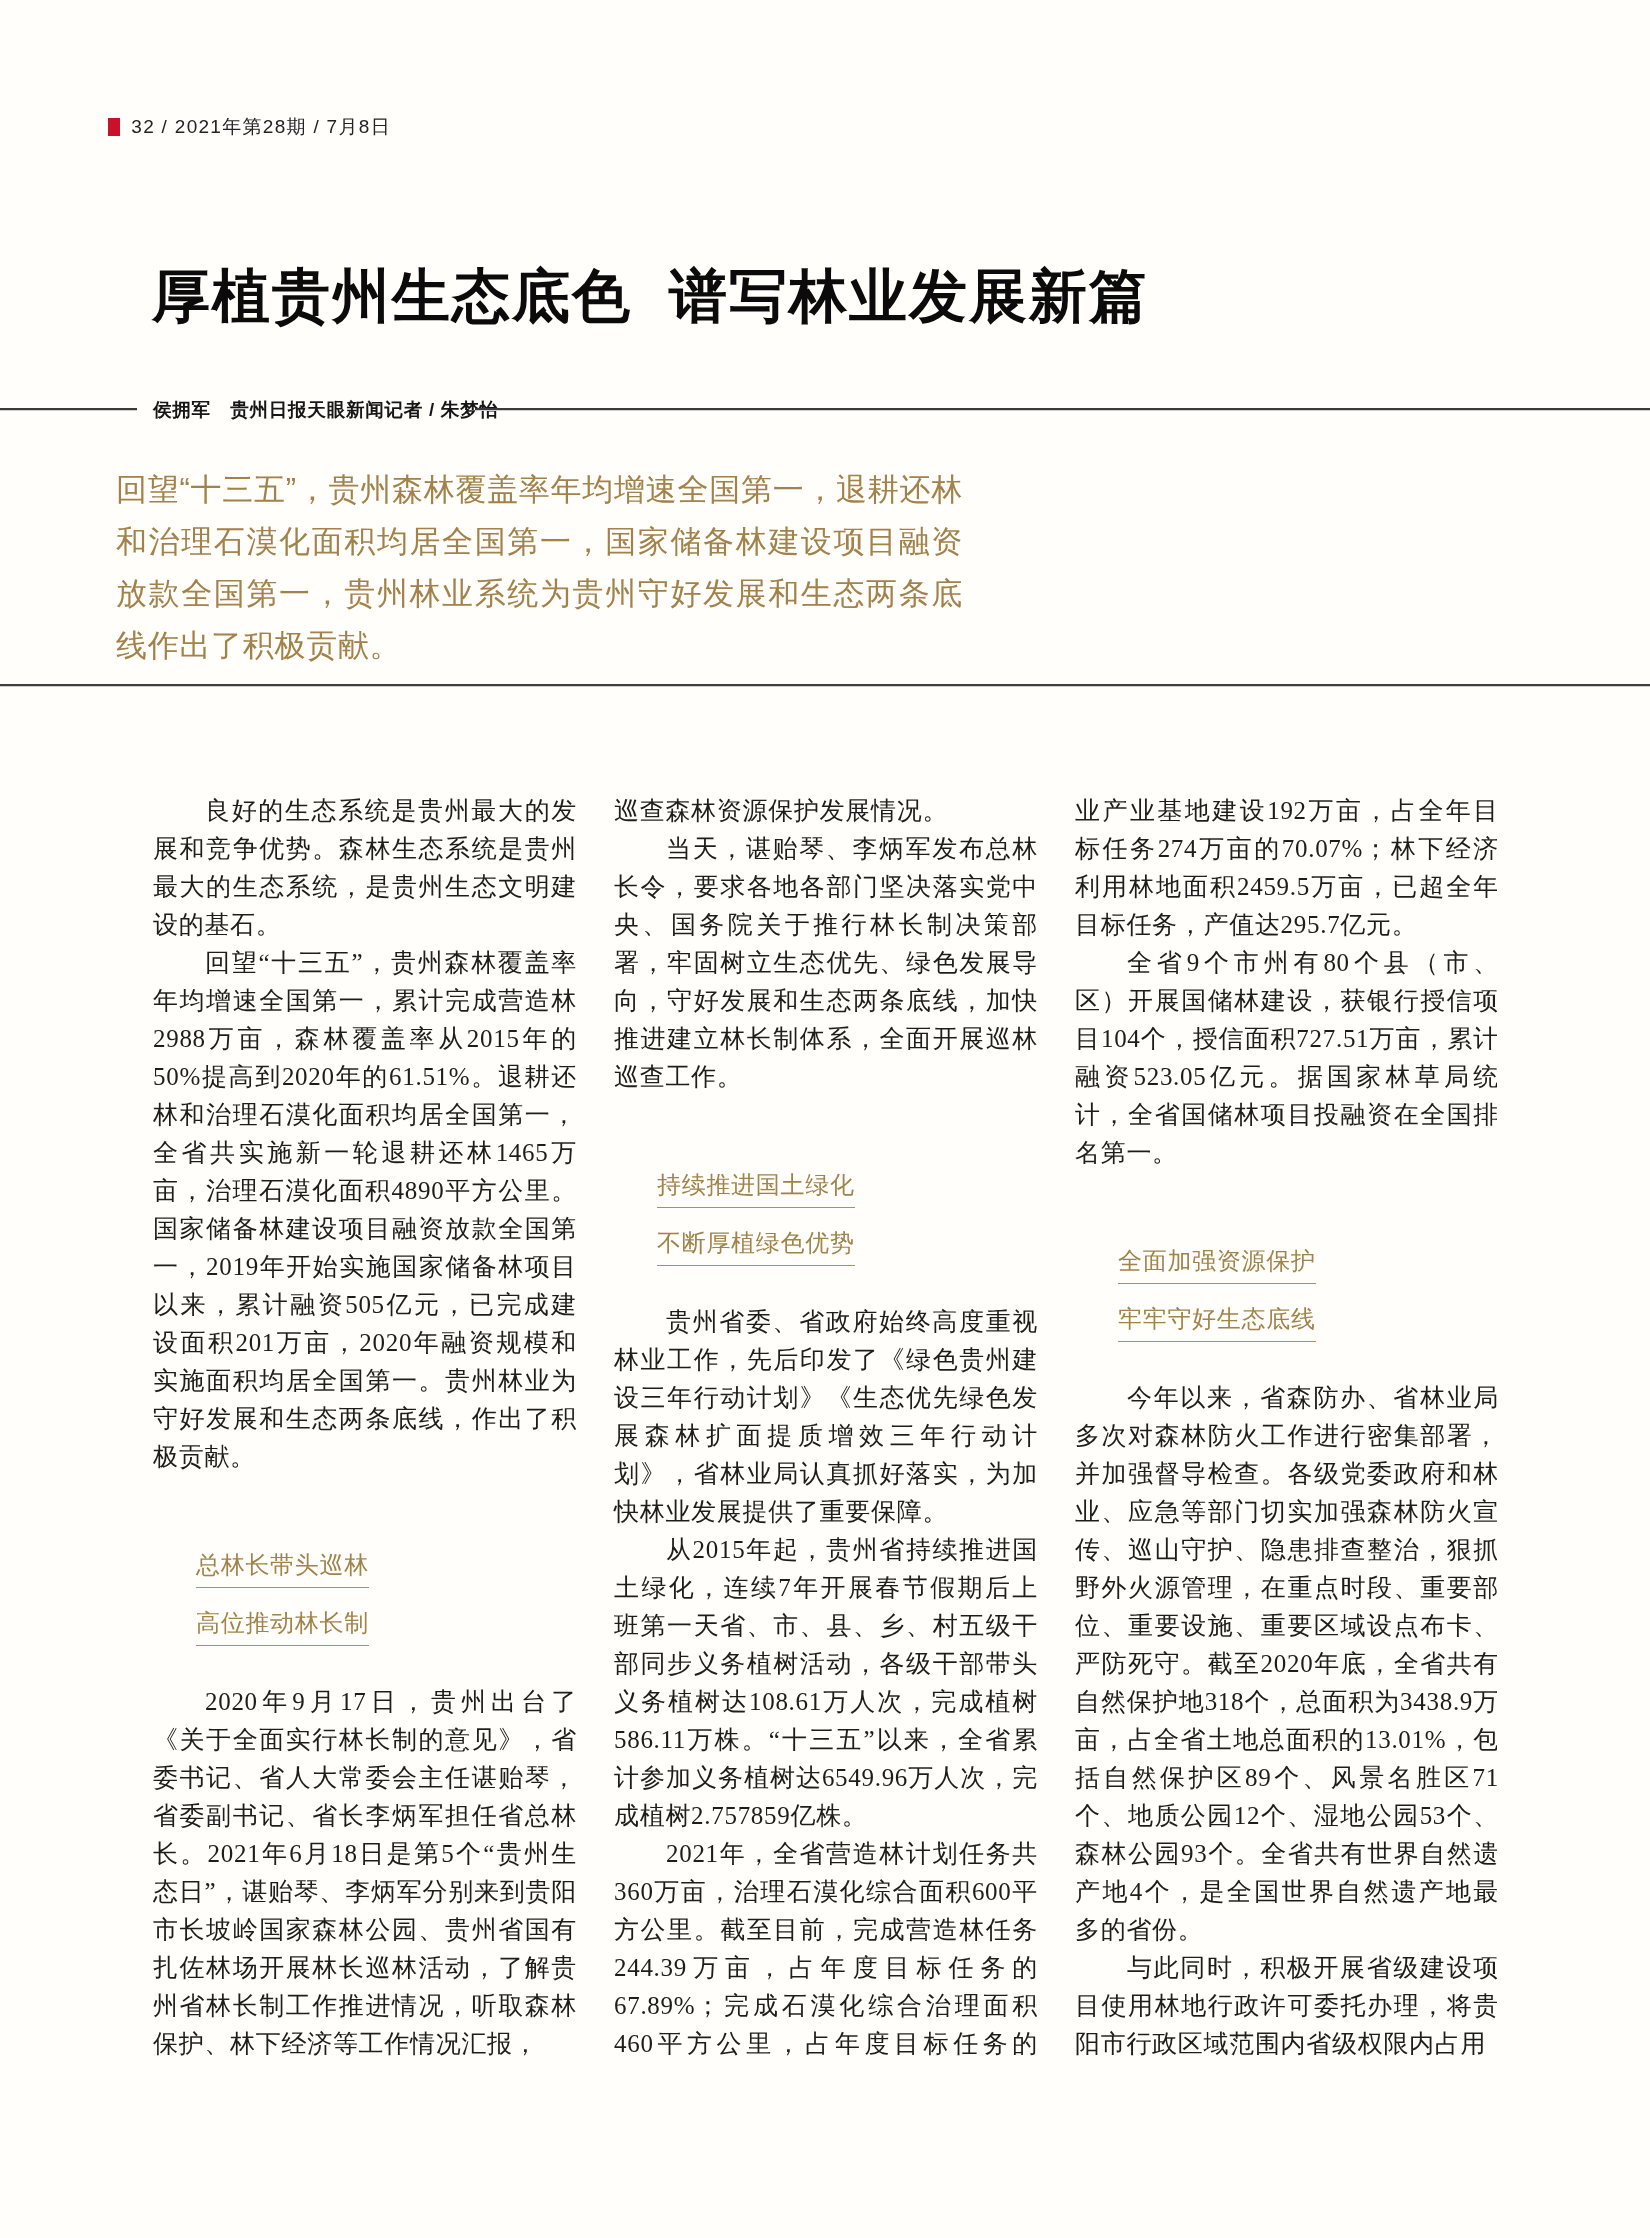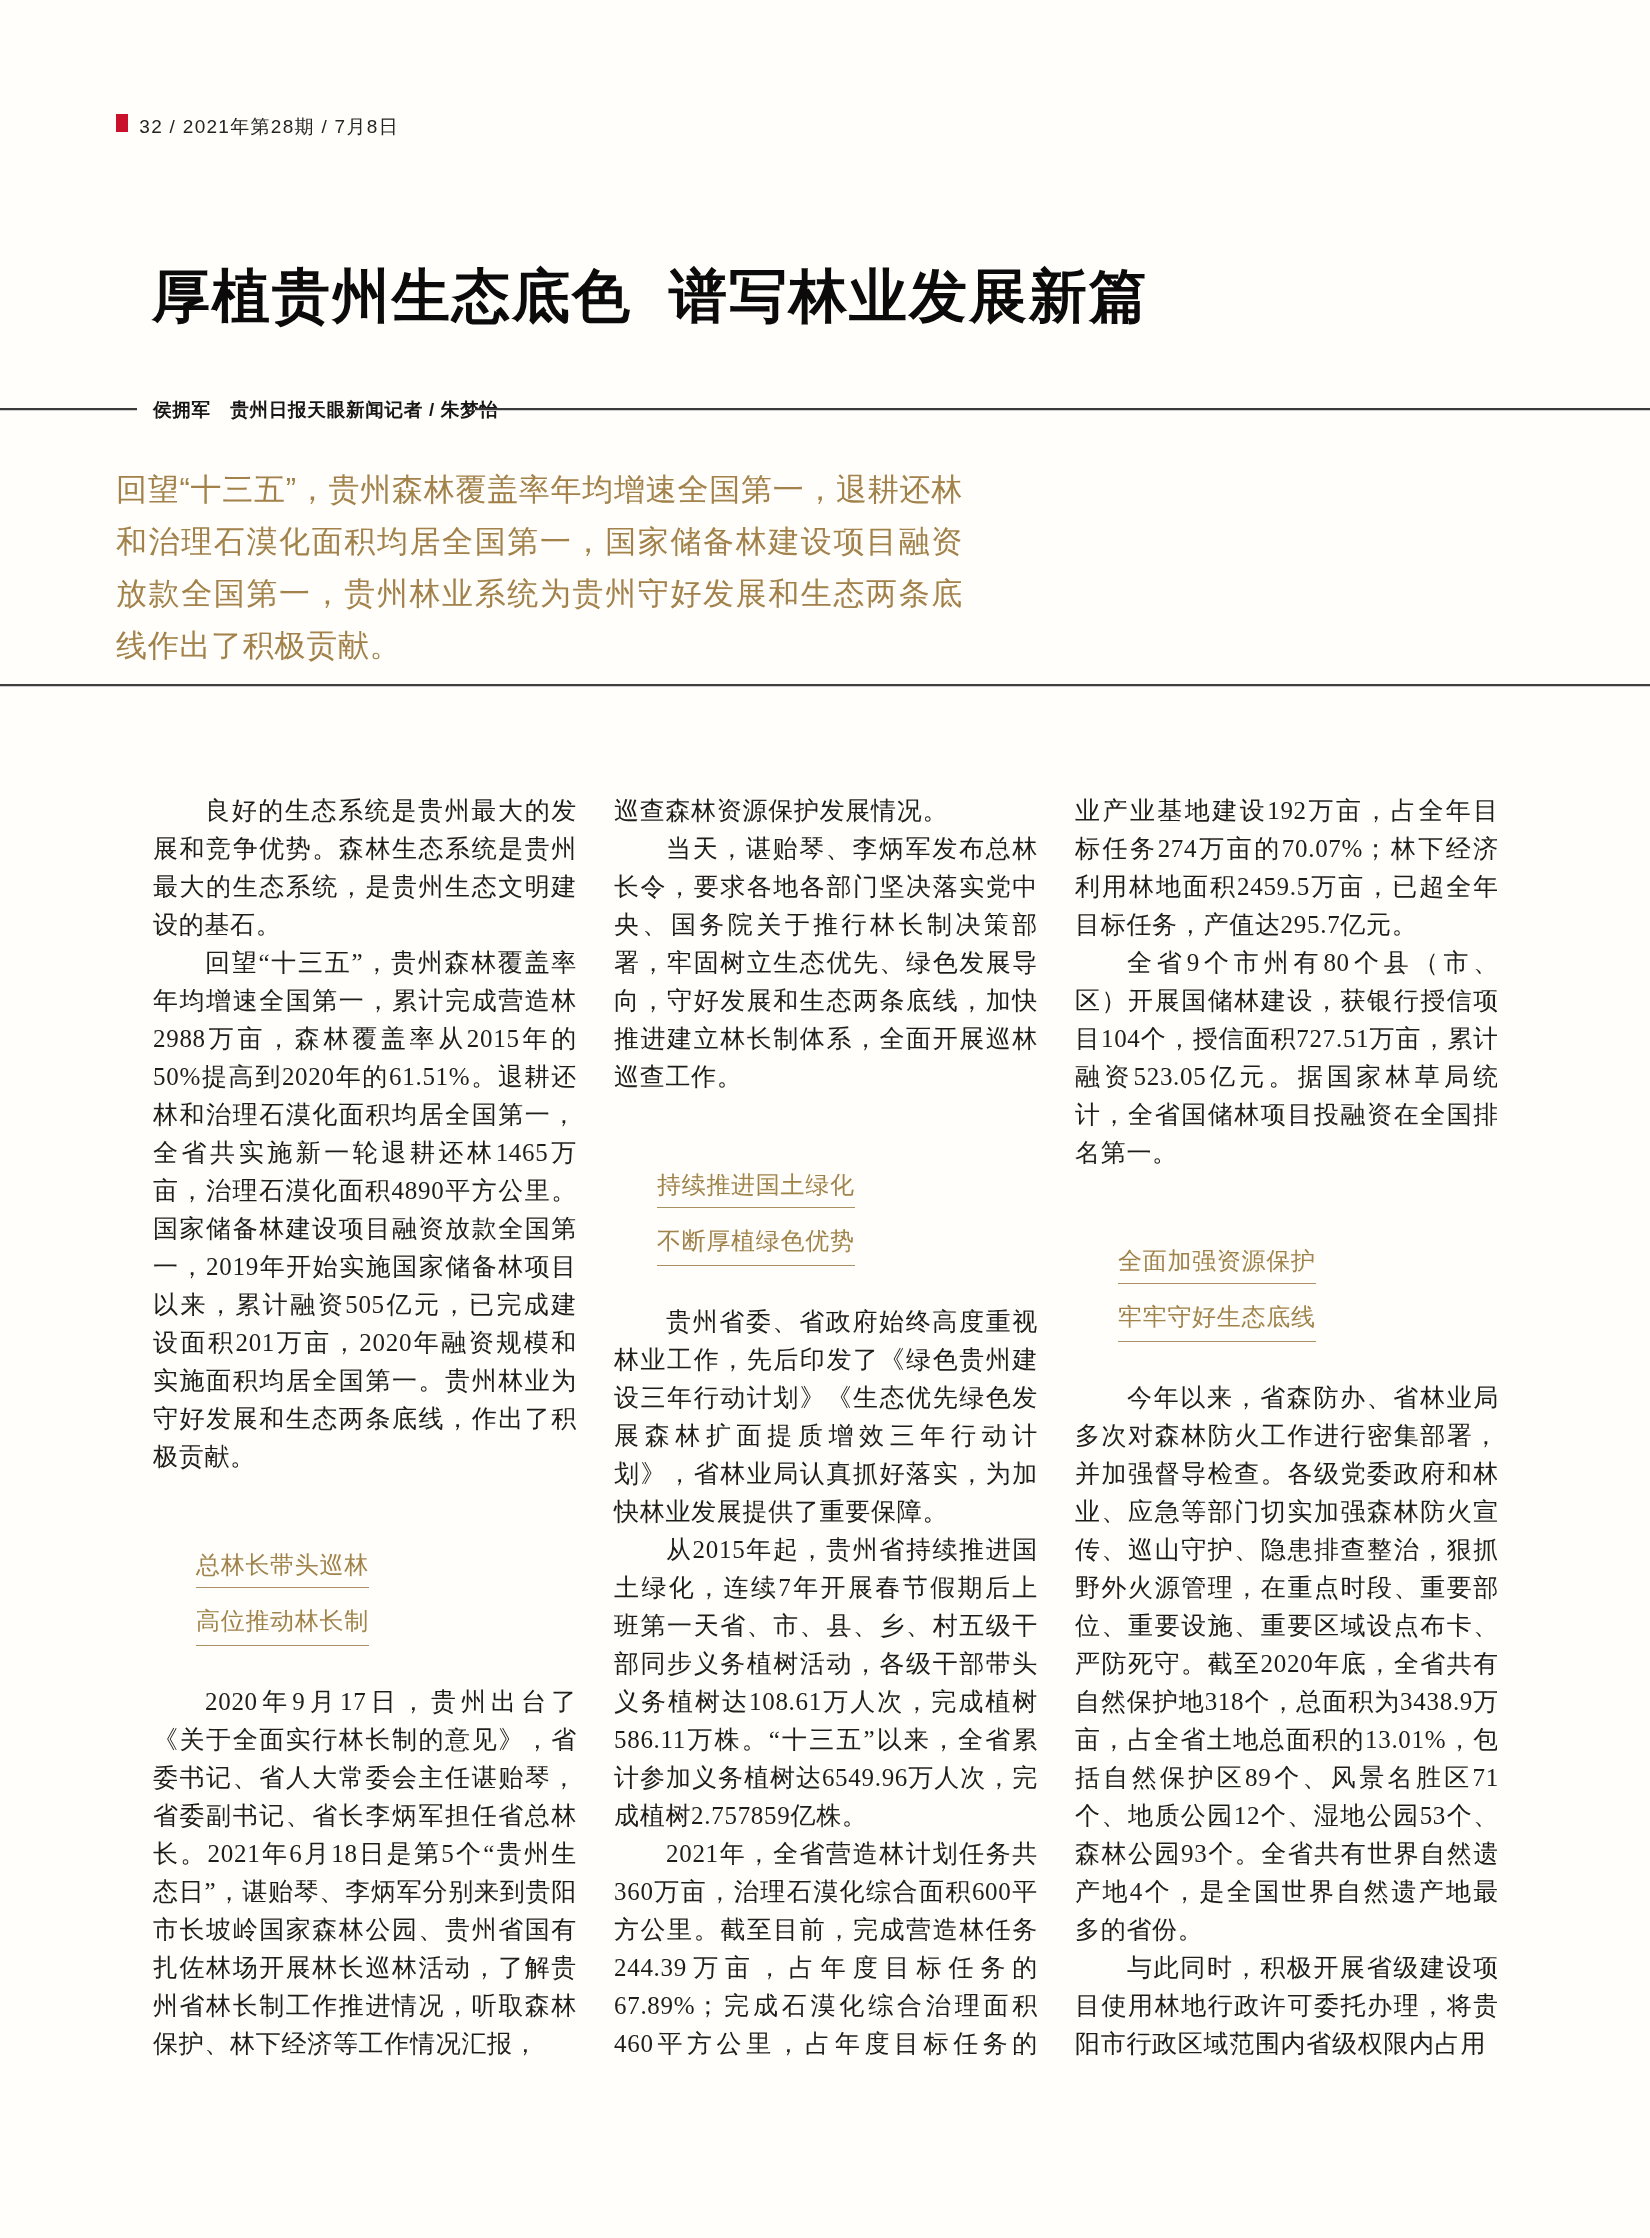--- a/index.html
+++ b/index.html
@@ -8,22 +8,22 @@
     background:#fffefa;
     font-family:"Liberation Serif","DejaVu Serif",serif;
     color:#1d1d1b;
     overflow:hidden;
     position:relative;
   }
   .page{position:absolute;inset:0;}
 
   
   .hdr{
-    position:absolute;left:116px;top:114px;
-    display:flex;
+    position:absolute;left:108px;top:114px;
+    display:flex;align-items:center;
     font-family:"Liberation Sans","DejaVu Sans",sans-serif;
     font-size:19px;letter-spacing:1.3px;color:#232323;
   }
   .red-sq{width:12px;height:18px;background:#c9112c;display:inline-block;margin-right:11.3px;}
 
   
   .headline{
     position:absolute;left:152px;top:219px;
     font-size:58px;font-weight:900;letter-spacing:2px;
     color:#0b0b0b;white-space:nowrap;
@@ -71,21 +71,21 @@
     padding-left:43px;
     font-family:"Liberation Sans","DejaVu Sans",sans-serif;
   }
   .shline{
     display:table;
     font-size:24px;line-height:29px;letter-spacing:0.7px;
     color:#a0834b;
     padding-bottom:8px;margin-bottom:20px;
     border-bottom:1.3px solid #ab9161;
   }
-  .shline:last-child{margin-bottom:0;font-family:Liberation Mono, monospace;}
+  .shline:last-child{margin-bottom:0;}
 </style>
 </head>
 <body>
 
 <div class="page">
 
   <div class="hdr">
     <span class="red-sq"></span>
     <span>32 / 2021年第28期 / 7月8日</span>
   </div>

